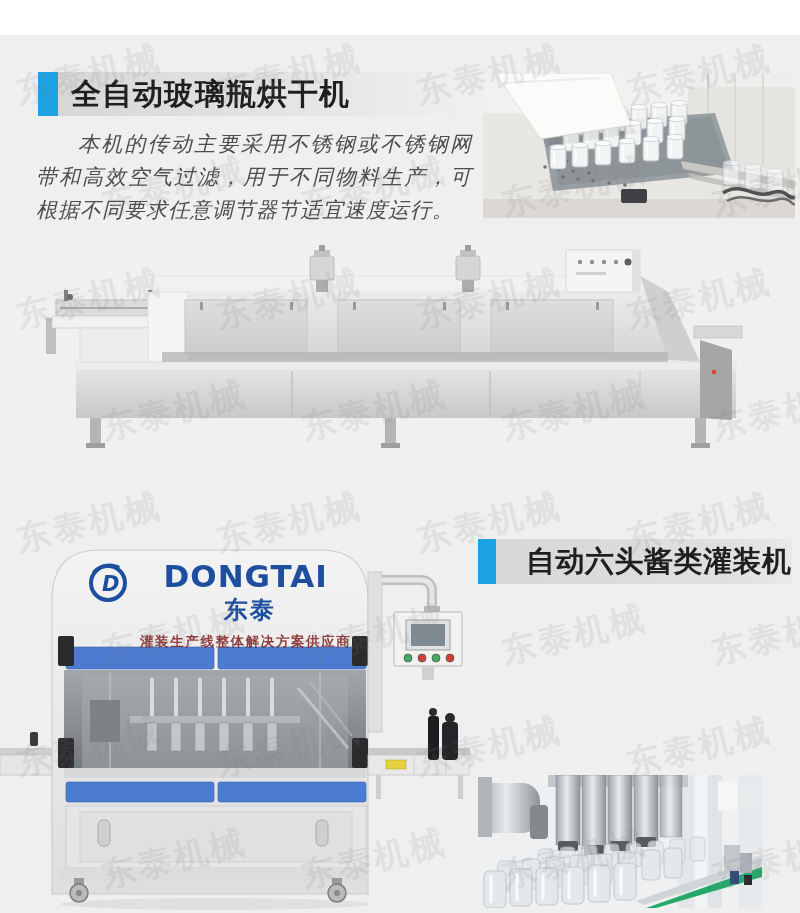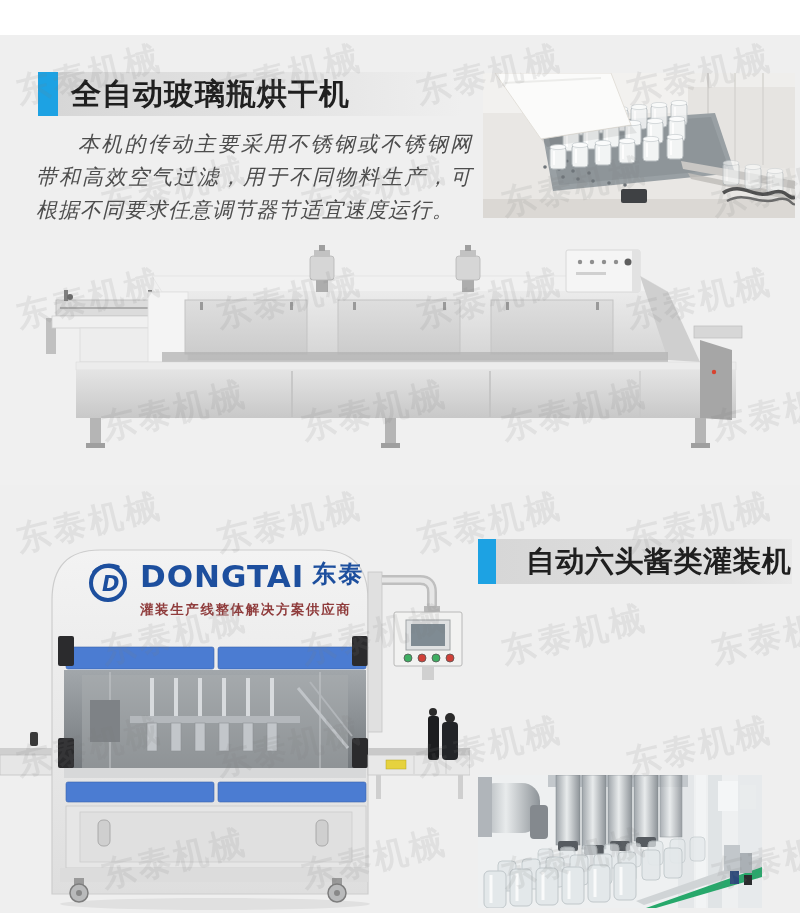--- a/index.html
+++ b/index.html
@@ -35,21 +35,21 @@
   .ph-jars{left:483px;top:73px;width:312px;height:145px;}
   .ph-tunnel{left:0;top:240px;width:800px;height:245px;}
   .ph-filler{left:0;top:520px;width:470px;height:393px;}
   .ph-nozzles{left:478px;top:775px;width:284px;height:133px;}
   .photo svg{display:block;}
 
   
   .dt-logo{position:absolute;left:84px;top:38px;z-index:4;display:flex;align-items:flex-start;}
   .dt-emblem{width:48px;height:48px;margin-right:8px;}
   .dt-cols{display:flex;flex-direction:column;}
-  .dt-row{display:flex;align-items:flex-start;}
+  .dt-row{display:flex;align-items:center;flex-direction:column;}
   .dt-en{font-size:31px;font-weight:800;color:#1d4f9e;letter-spacing:1px;line-height:36px;}
   .dt-cn{font-size:24px;font-weight:bold;color:#1d4f9e;margin-left:8px;letter-spacing:2px;}
   .dt-tagline{font-size:13.5px;font-weight:bold;color:#7f1d1d;letter-spacing:1.6px;margin-top:7px;opacity:.85;}
 </style>
 </head>
 <body>
 
 <div class="page">
   <div class="content-bg"></div>
 

